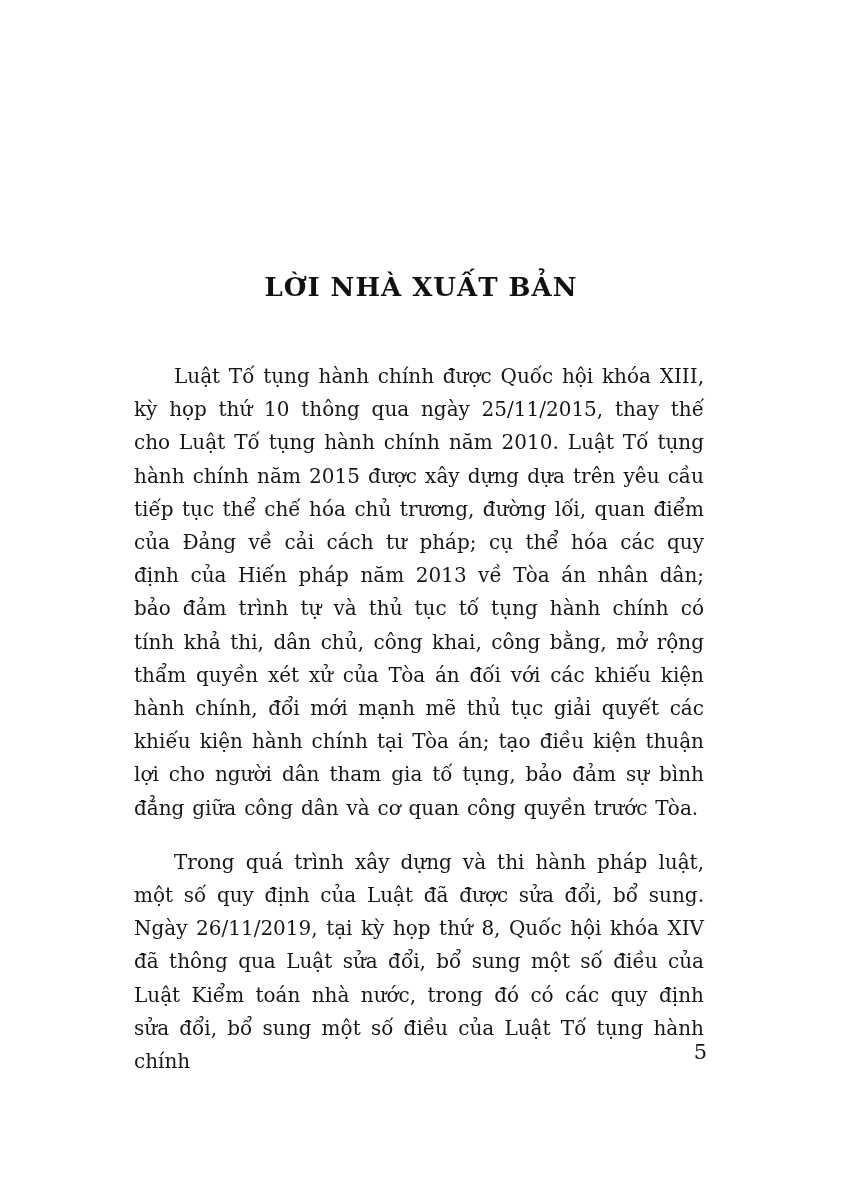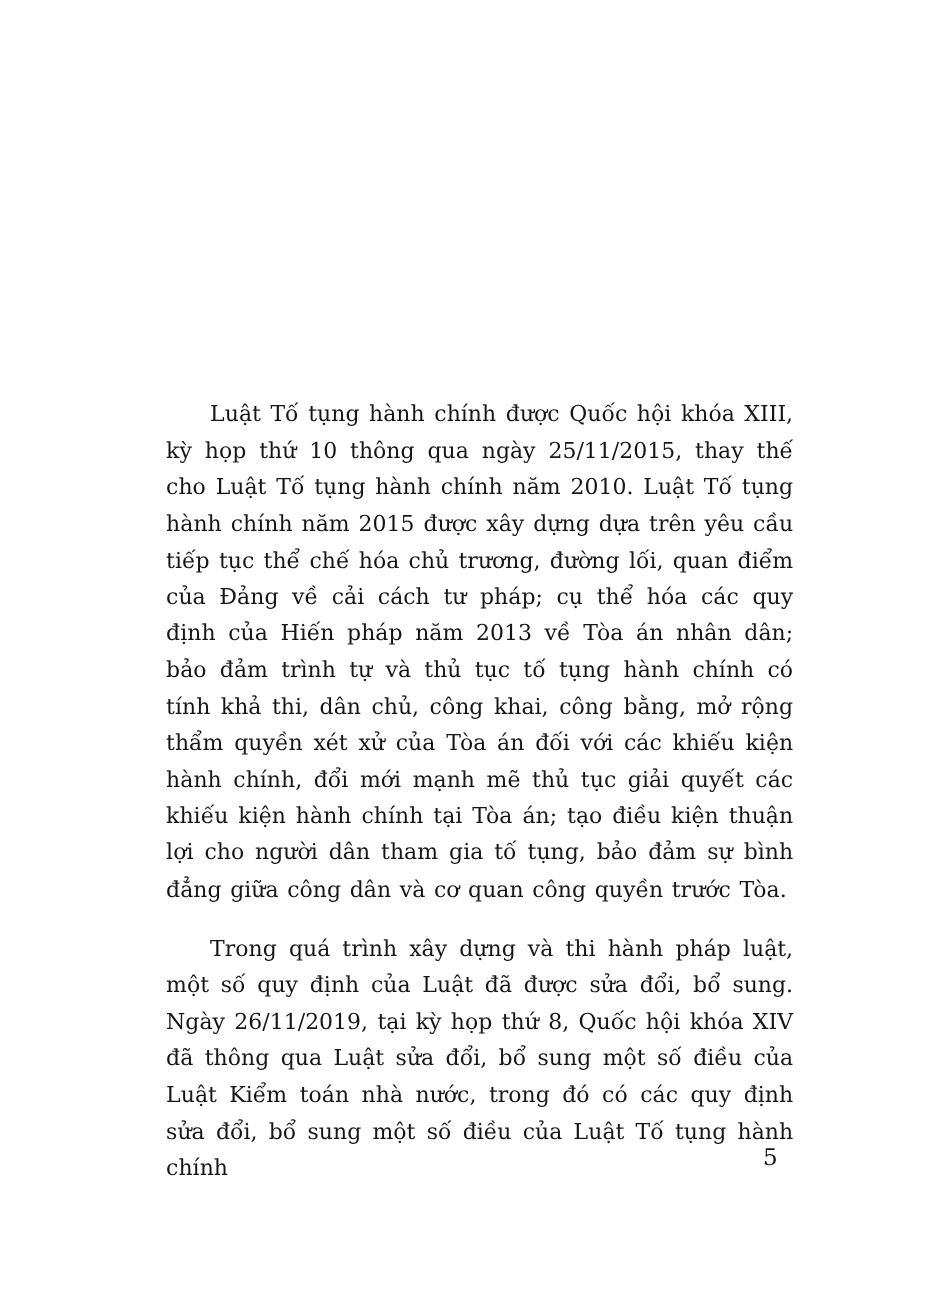--- a/index.html
+++ b/index.html
@@ -22,21 +22,21 @@
     margin: 0;
     text-align: center;
     font-size: 26px;
     font-weight: bold;
     letter-spacing: 1px;
     color: #111111;
   }
   .body-text {
     position: absolute;
     top: 360px;
-    left: 151px;
+    left: 134px;
     width: 570px;
   }
   .body-text p {
     margin: 0;
     font-size: 20px;
     line-height: 33.2px;
     text-align: justify;
     text-indent: 40px;
     word-spacing: 1.5px;
     color: #161616;
@@ -52,20 +52,21 @@
     top: 1040px;
     right: 135px;
     font-size: 21px;
     color: #161616;
   }
 </style>
 </head>
 <body>
 
 <div class="page">
+  <h1 class="chapter-title">LỜI NHÀ XUẤT BẢN</h1>
 
   <div class="body-text">
     <p>Luật Tố tụng hành chính được Quốc hội khóa XIII, kỳ họp thứ 10 thông qua ngày 25/11/2015, thay thế cho Luật Tố tụng hành chính năm 2010. Luật Tố tụng hành chính năm 2015 được xây dựng dựa trên yêu cầu tiếp tục thể chế hóa chủ trương, đường lối, quan điểm của Đảng về cải cách tư pháp; cụ thể hóa các quy định của Hiến pháp năm 2013 về Tòa án nhân dân; bảo đảm trình tự và thủ tục tố tụng hành chính có tính khả thi, dân chủ, công khai, công bằng, mở rộng thẩm quyền xét xử của Tòa án đối với các khiếu kiện hành chính, đổi mới mạnh mẽ thủ tục giải quyết các khiếu kiện hành chính tại Tòa án; tạo điều kiện thuận lợi cho người dân tham gia tố tụng, bảo đảm sự bình đẳng giữa công dân và cơ quan công quyền trước Tòa.</p>
     <p class="continues">Trong quá trình xây dựng và thi hành pháp luật, một số quy định của Luật đã được sửa đổi, bổ sung. Ngày 26/11/2019, tại kỳ họp thứ 8, Quốc hội khóa XIV đã thông qua Luật sửa đổi, bổ sung một số điều của Luật Kiểm toán nhà nước, trong đó có các quy định sửa đổi, bổ sung một số điều của Luật Tố tụng hành chính</p>
   </div>
 
   <div class="page-number">5</div>
 </div>
 
 </body></html>

